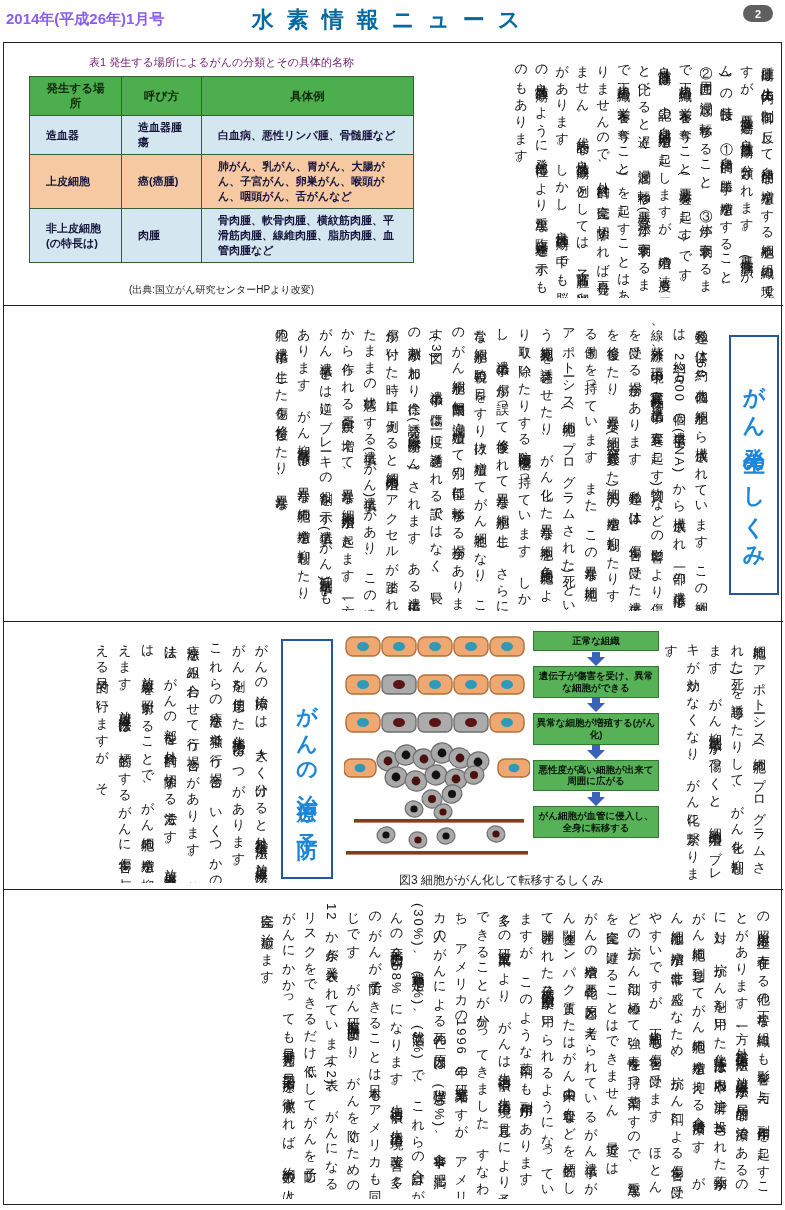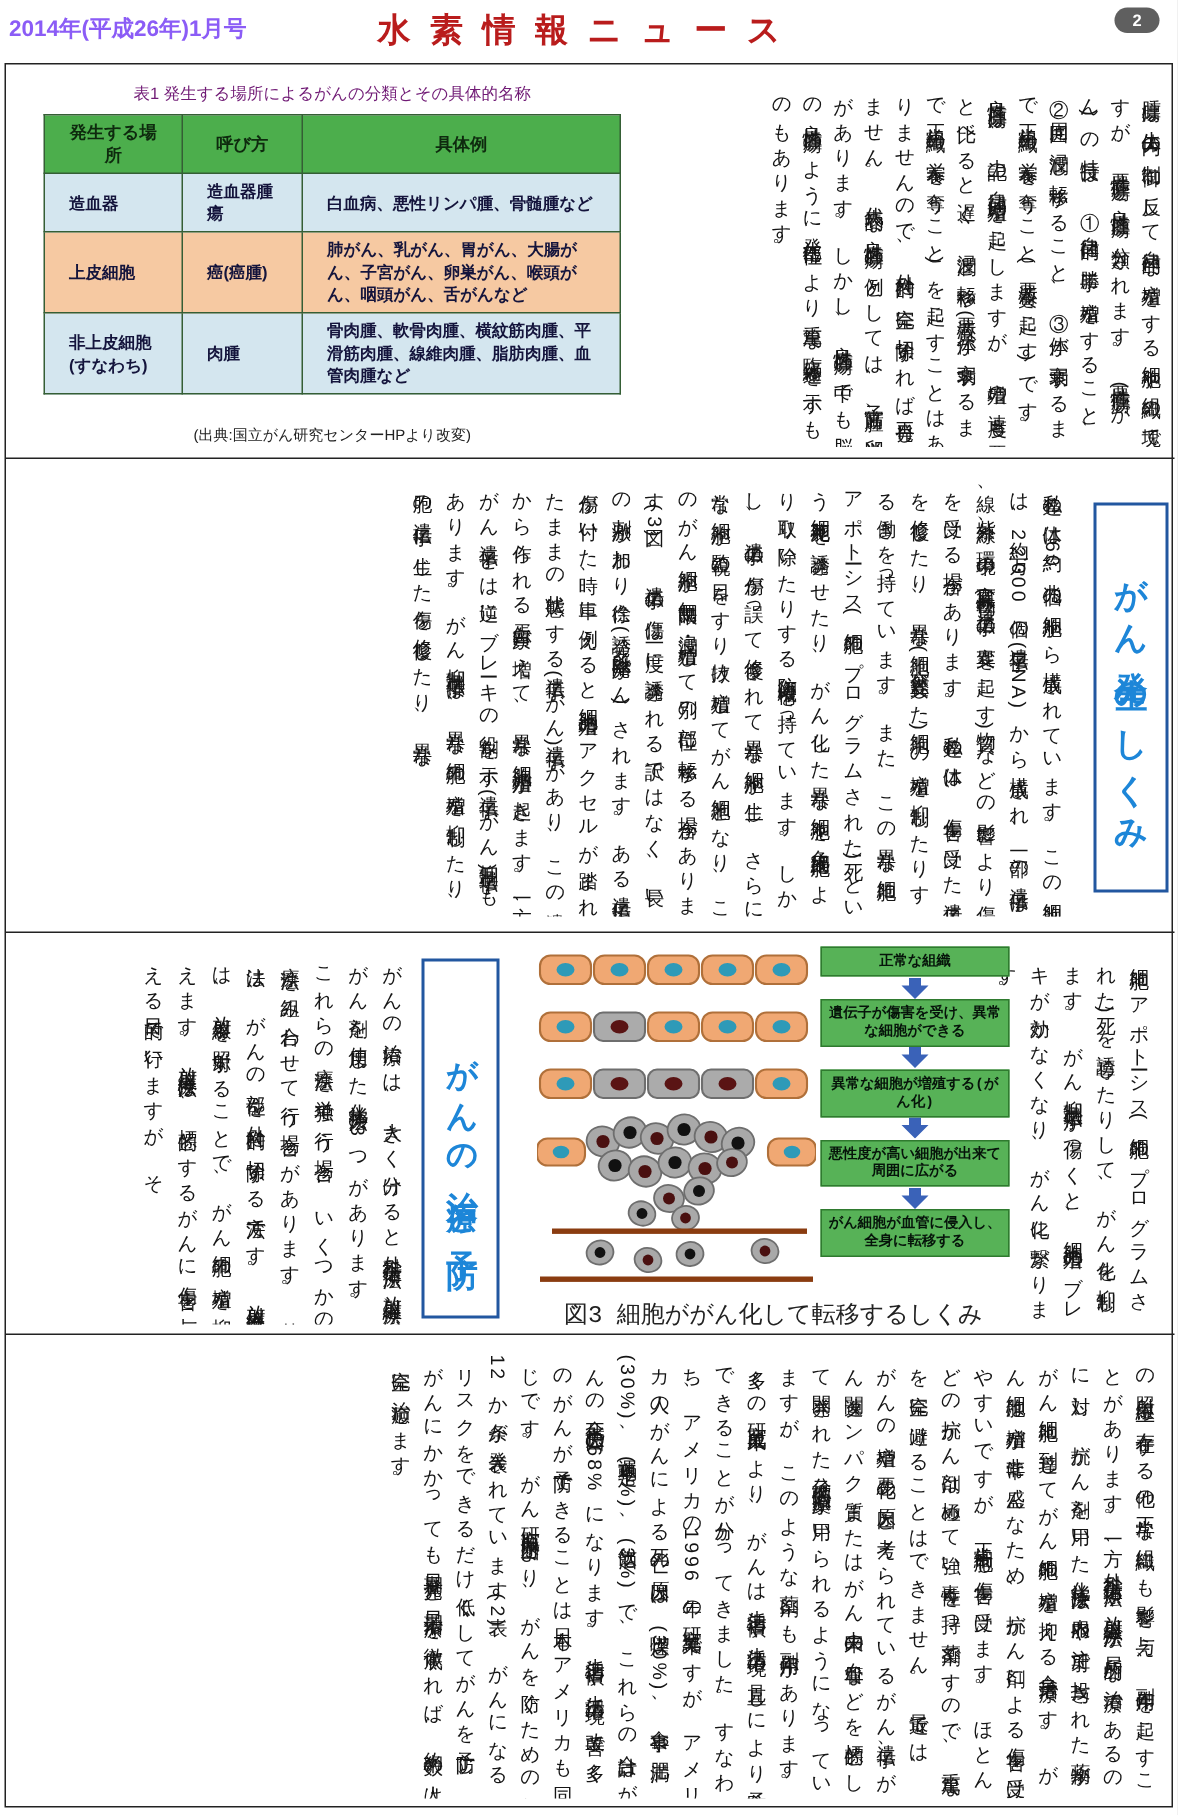--- a/index.html
+++ b/index.html
@@ -6,21 +6,21 @@
   html,body { background:#e8e8e8; }
   body { font-family:"Liberation Sans", sans-serif; }
   #page {
     position:relative; width:785px; height:1210px; background:#ffffff;
     margin:0 auto; overflow:hidden; color:#111;
   }
   
   #header { position:absolute; left:0; top:0; width:785px; height:40px; }
   .issue { position:absolute; left:6px; top:10px; font-size:15px; font-weight:bold; color:#8b5cf6; }
   .paper-title { position:absolute; left:0; right:0; top:5px; text-align:center;
-    font-size:22px; font-weight:bold; letter-spacing:13px; color:#b91c1c; }
+    font-size:22px; font-weight:bold; letter-spacing:13px; color:#0369a1; }
   .page-badge { position:absolute; right:12px; top:5px; width:30px; height:17px;
     background:#5f5f5f; border-radius:9px; color:#fff; font-size:11px; font-weight:bold;
     display:flex; align-items:center; justify-content:center; }
   
   #frame { position:absolute; left:3px; top:42px; width:779px; height:1163px;
     border:1.5px solid #222; background:#fff; }
   .hr { position:absolute; left:0; width:779px; height:0; border-top:1.5px solid #222; }
   
   .vtext {
     writing-mode:vertical-rl; text-orientation:mixed;
@@ -38,28 +38,28 @@
   #table-block { position:absolute; left:25px; top:12px; width:385px; }
   .tbl-title { text-align:center; font-size:11px; color:#701a75; margin-bottom:6px; }
   table.cls { border-collapse:collapse; width:385px; font-size:11px; font-weight:bold; color:#14143c; }
   table.cls th, table.cls td { border:1.8px solid #355e35; padding:4px 16px; text-align:left; vertical-align:middle; }
   table.cls th { background:#4cae4c; text-align:center; font-size:11.5px; color:#0e2a0e; }
   tr.row-blue td { background:#d4e6ef;margin-top:24px; }
   tr.row-peach td { background:#f6c9a2; }
   .col-place { width:92px; } .col-name { width:80px; }
   .tbl-src { text-align:center; font-size:10px; color:#222; margin-top:20px; }
   
-  #figure { position:absolute; left:354px; top:588px; width:315px; height:256px;font-family:Liberation Mono, monospace; }
+  #figure { position:absolute; left:340px; top:588px; width:315px; height:256px; }
   #cells-art { position:absolute; left:0; top:2px; }
   #flowchart { position:absolute; right:0; top:0; width:126px; display:flex; flex-direction:column; align-items:center; }
   .fbox { width:126px; background:#57b257; border:1.5px solid #2f7a2f; color:#06140a;
     font-size:9.5px; font-weight:bold; text-align:center; padding:3px 2px; line-height:1.25;
     display:flex; align-items:center; justify-content:center; min-height:20px; }
   .farrow { height:15px; display:flex; align-items:center; justify-content:center; }
-  .fig-cap { position:absolute; left:0; bottom:0; width:100%; text-align:center; font-size:16px; color:#222; line-height:1.2; }
+  .fig-cap { position:absolute; left:0; bottom:0; width:100%; text-align:center; font-size:12px; color:#222; line-height:1.2; }
 </style>
 </head>
 <body>
 
 <div id="page">
 
   <div id="header">
     <div class="issue">2014年(平成26年)1月号</div>
     <div class="paper-title">水素情報ニュース</div>
     <div class="page-badge">2</div>
@@ -84,21 +84,21 @@
           <td>造血器</td>
           <td>造血器腫瘍</td>
           <td>白血病、悪性リンパ腫、骨髄腫など</td>
         </tr>
         <tr class="row-peach">
           <td>上皮細胞</td>
           <td>癌(癌腫)</td>
           <td>肺がん、乳がん、胃がん、大腸がん、子宮がん、卵巣がん、喉頭がん、咽頭がん、舌がんなど</td>
         </tr>
         <tr class="row-blue">
-          <td>非上皮細胞(すなわち)</td>
+          <td>非上皮細胞(の特長は)</td>
           <td>肉腫</td>
           <td>骨肉腫、軟骨肉腫、横紋筋肉腫、平滑筋肉腫、線維肉腫、脂肪肉腫、血管肉腫など</td>
         </tr>
       </tbody>
         </table>
       <div class="tbl-src">(出典:国立がん研究センターHPより改変)</div>
     </div>
 
     <div class="vtext" style="left:420px; top:13px; width:353px; height:242px; line-height:1.58;">腫瘍は生体内の制御に反して自律的な増殖をする細胞や組織の塊ですが、悪性腫瘍と良性腫瘍に分類されます。 悪性腫瘍(がん)の特長は、①自律的に勝手に増殖をすること、②周囲に浸潤し転移すること、③体が衰弱するまで正常組織の栄養を奪うこと(悪液質を起こす)です。 良性腫瘍は、上記の自律的増殖を起こしますが、増殖の速度も悪性腫瘍と比べると遅く、浸潤と転移や悪液質(体が衰弱するまで正常組織の栄養を奪うこと)を起こすことはありませんので、外科的に完全に切除すれば再発しません。 代表的な良性腫瘍の例としては、子宮筋腫、卵巣嚢腫があります。しかし、良性腫瘍の中でも脳の良性腫瘍のように発生部位により重篤な臨床経過を示すものもあります。</div>
 

